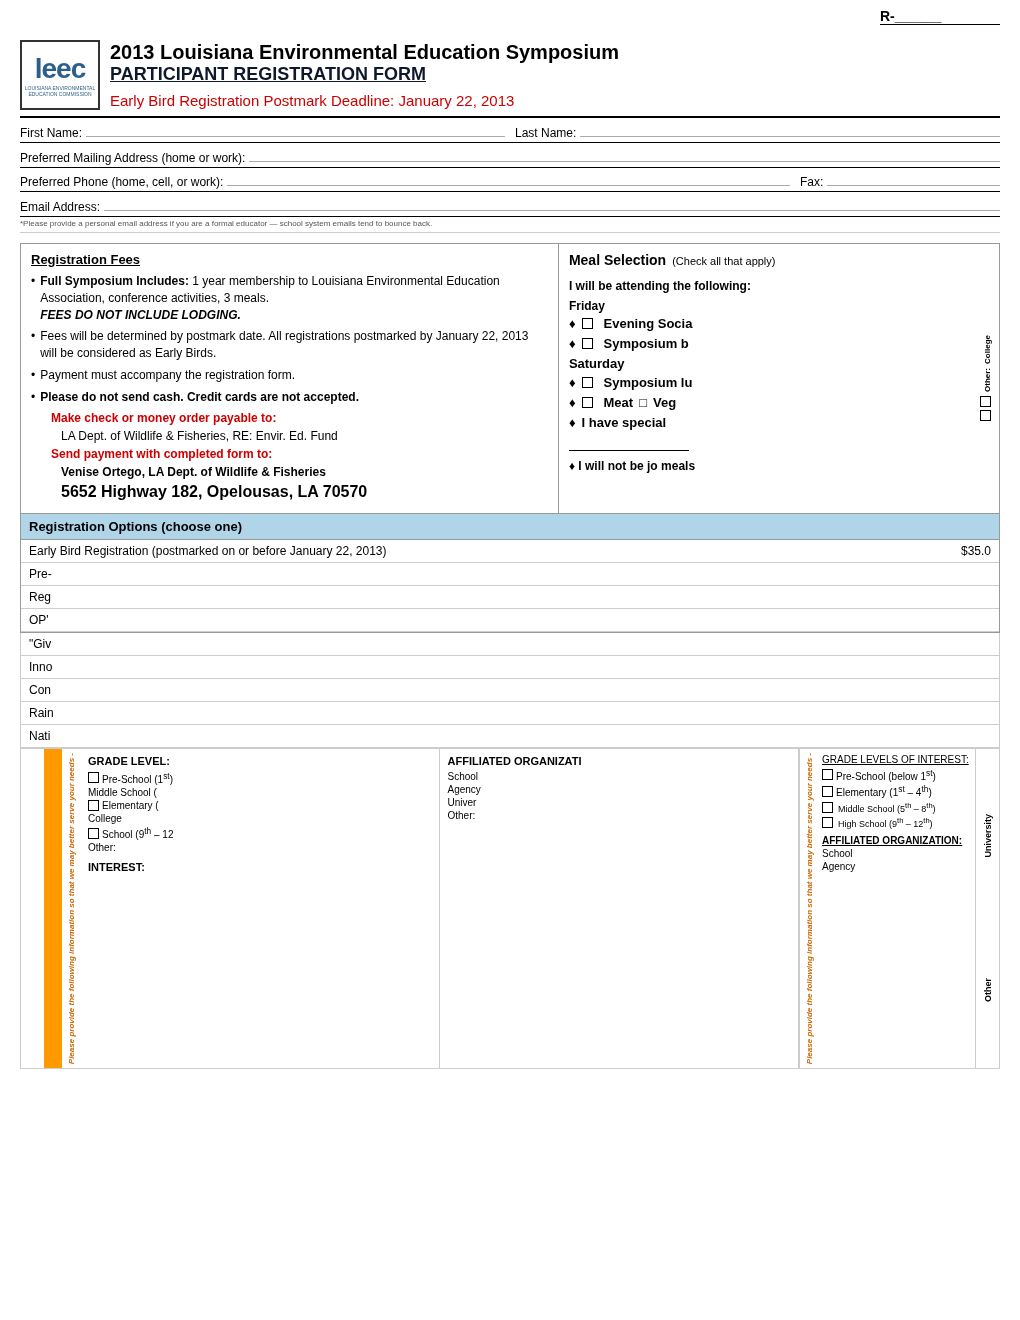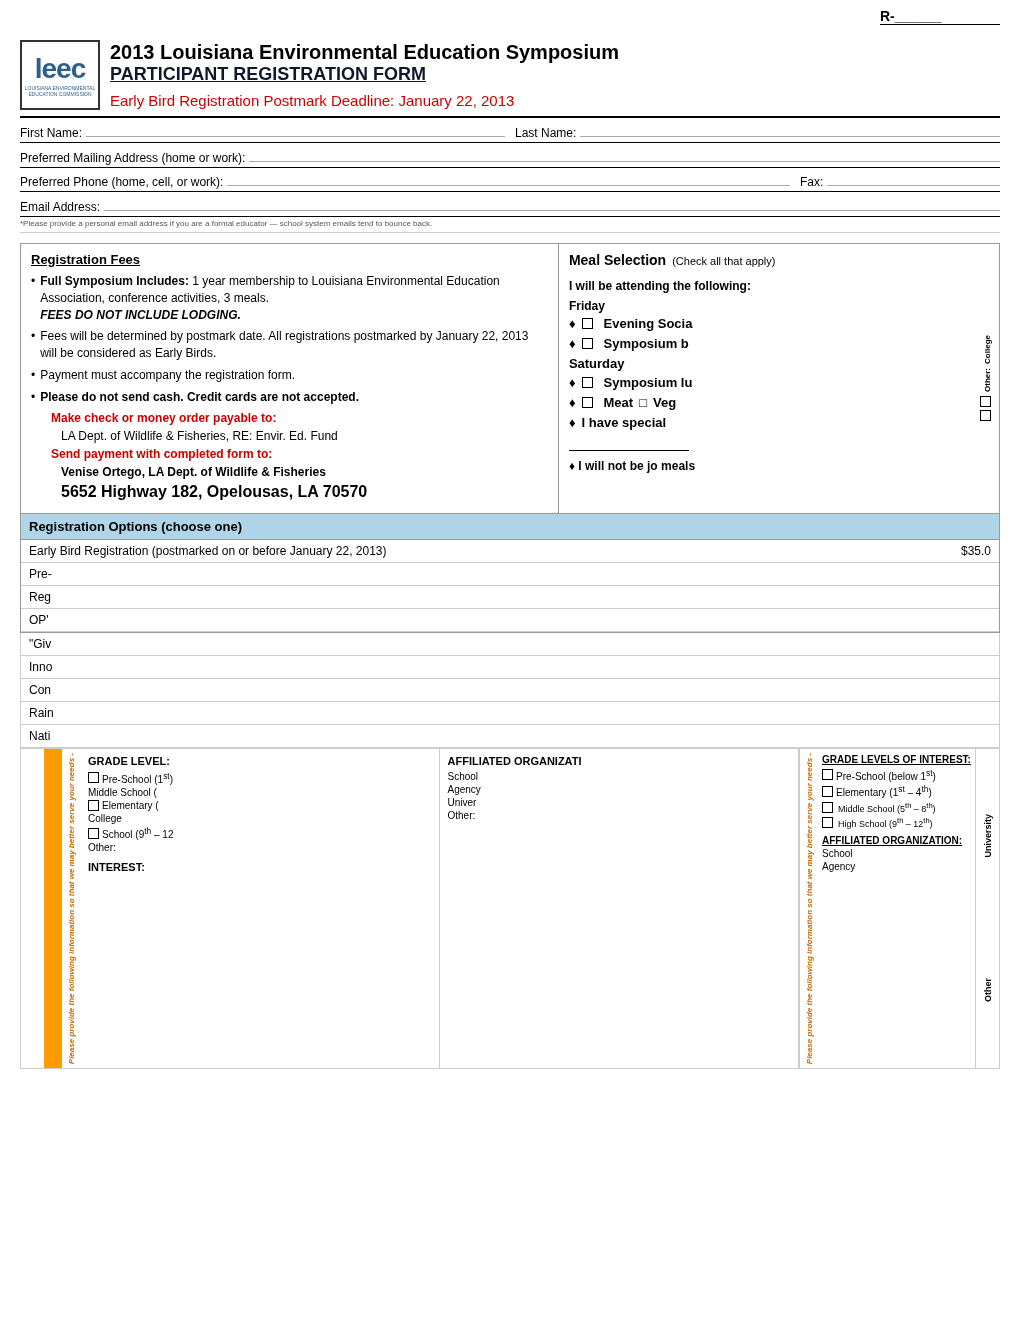--- a/index.html
+++ b/index.html
@@ -472,21 +472,21 @@
         <span>Other:</span>
       </div>
     </div>
 
     <div style="display:flex; flex-direction:row; flex-shrink:0; width:200px; border-left:1px solid #ccc;">
 
       <div style="writing-mode:vertical-rl; transform:rotate(180deg); font-size:8px; color:#cc6600; font-style:italic; font-weight:bold; width:18px; flex-shrink:0; display:flex; align-items:center; justify-content:center; padding:4px 2px;">
         Please provide the following information so that we may better serve your needs -
       </div>
       <div style="flex:1; padding:5px 4px; font-size:9px;">
-        <div style="font-weight:bold; font-size:10px; text-decoration:underline; margin-bottom:3px;">GRADE LEVELS OF INTEREST:</div>
+        <div style="font-weight:normal; font-size:10px; text-decoration:underline; margin-bottom:3px;">GRADE LEVELS OF INTEREST:</div>
         <div class="check-item">
           <span class="cb-box"></span>
           <span>Pre-School (below 1<sup>st</sup>)</span>
         </div>
         <div class="check-item">
           <span class="cb-box"></span>
           <span>Elementary (1<sup>st</sup> – 4<sup>th</sup>)</span>
         </div>
         <div style="margin-top:3px;">
           <div style="display:flex; align-items:center; gap:2px;">

